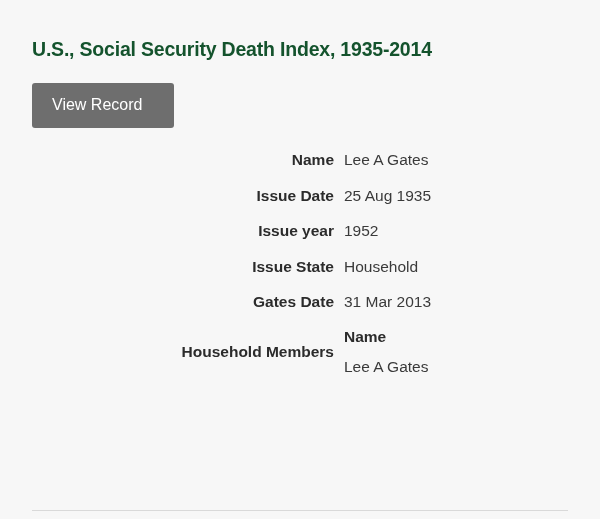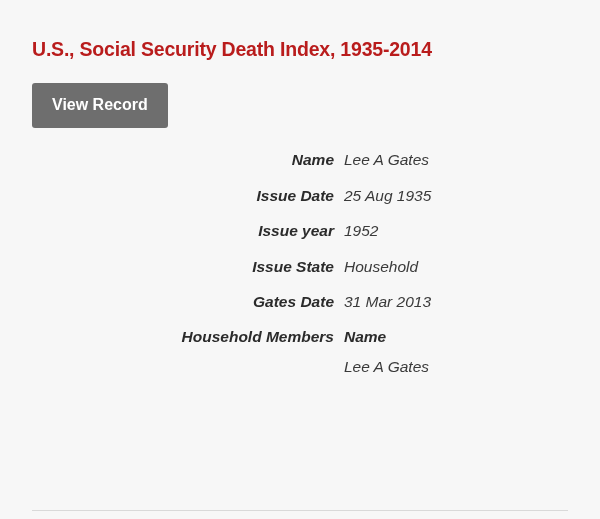--- a/index.html
+++ b/index.html
@@ -19,46 +19,45 @@
     width: 600px;
     height: 519px;
     box-sizing: border-box;
     padding: 30px 32px 0 32px;
     background: #f7f7f7;
   }
   .record-title {
     font-size: 19.5px;
     font-weight: bold;
     letter-spacing: -0.2px;
-    color: #b91c1c;
+    color: #14532d;
     margin: 8px 0 0 0;
     line-height: 1.2;
   }
   .view-record-button {
     display: inline-block;
     margin-top: 22px;
     background: #6e6e6e;
     color: #ffffff;
     font-size: 16px;
-    font-weight: bold;
+    font-weight: normal;
     border: none;
     border-radius: 3px;
-    padding: 14px 20px 15px 20px;
+    padding: 14px 32px 15px 20px;
     cursor: pointer;
     font-family: "Liberation Sans", sans-serif;
     line-height: 1;
   }
   .fields {
     margin-top: 22px;
   }
   .field-row {
     display: flex;
-    align-items: flex-start;
+    align-items: center;
     margin-bottom: 16px;
-    font-style: italic;
   }
   .field-label {
     width: 312px;
     text-align: right;
     padding-right: 10px;
     box-sizing: border-box;
     font-size: 15.5px;
     font-weight: bold;
     color: #2b2b2b;
     line-height: 1.25;

